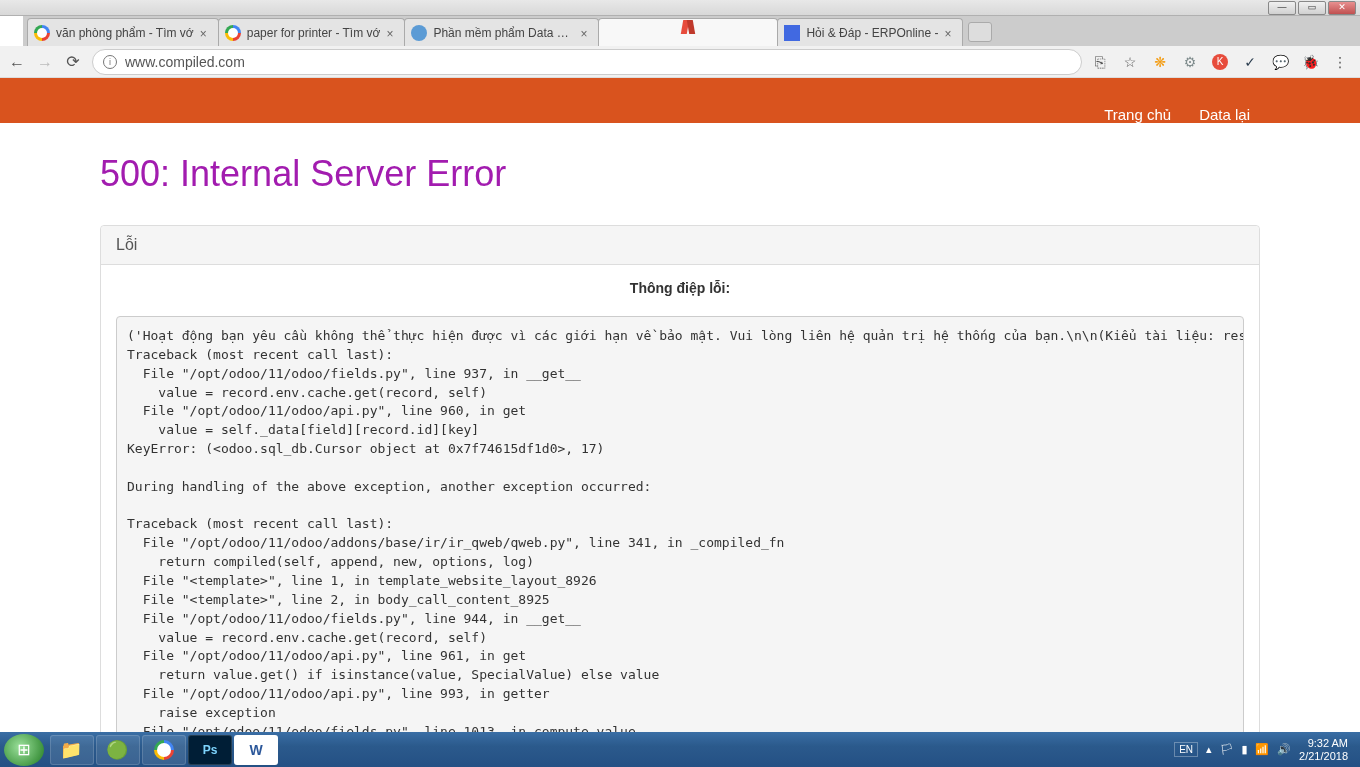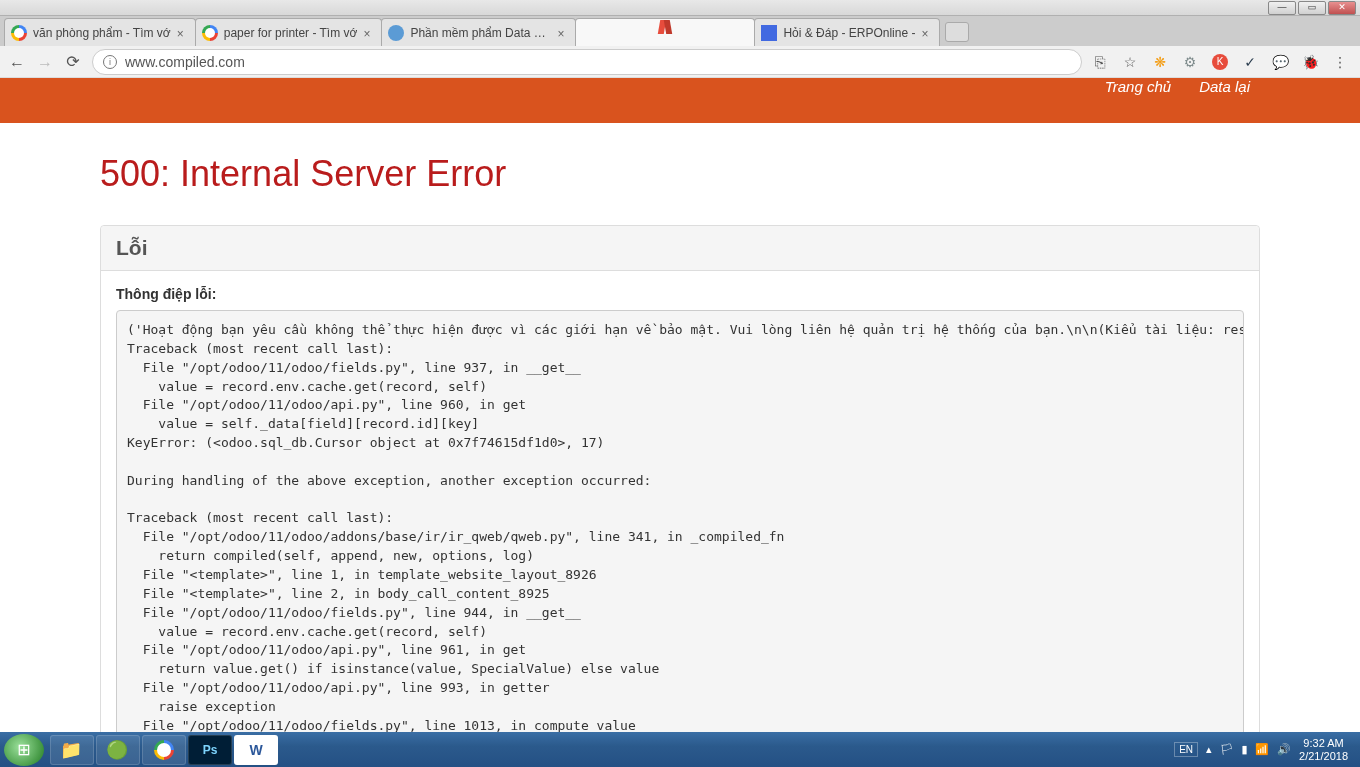--- a/index.html
+++ b/index.html
@@ -4,56 +4,56 @@
   <style>
     * { margin: 0; padding: 0; box-sizing: border-box; }
     body { font-family: "Segoe UI", Tahoma, sans-serif; width: 1360px; height: 767px; overflow: hidden; background: #fff; position: relative; }
 
     
     .win-titlebar { height: 16px; background: linear-gradient(#e8e8e8, #d8d8d8); border-bottom: 1px solid #b0b0b0; display: flex; justify-content: flex-end; align-items: center; padding-right: 4px; gap: 2px; }
     .win-btn { width: 28px; height: 14px; background: linear-gradient(#f0f0f0,#d0d0d0); border: 1px solid #888; border-radius: 2px; font-size: 9px; line-height: 10px; text-align: center; color: #333; }
     .win-close { background: linear-gradient(#e89090,#c05050); color: #fff; }
 
     
-    .tabbar { height: 30px; background: #ccc; display: flex; align-items: flex-end; padding-left: 4px; gap: 0; }
+    .tabbar { height: 30px; background: #ccc; display: flex; align-items: flex-end; padding-left: 4px; gap: 0; margin-left: 23px; }
     .tab { display: flex; align-items: center; height: 28px; background: #e4e4e4; border: 1px solid #aaa; border-bottom: none; border-top-left-radius: 4px; border-top-right-radius: 4px; padding: 0 6px; min-width: 180px; max-width: 195px; font-size: 12px; color: #444; gap: 6px; margin-right: -1px; overflow: hidden; }
     .tab.active { background: #f8f8f8; flex-direction: column; }
     .tab .favicon { width: 16px; height: 16px; flex-shrink: 0; display: flex; align-items: center; justify-content: center; font-size: 11px; }
     .tab .tab-title { white-space: nowrap; overflow: hidden; text-overflow: ellipsis; flex: 1; }
     .tab .tab-close { width: 12px; height: 12px; font-size: 12px; color: #666; flex-shrink: 0; }
     .newtab { width: 24px; height: 20px; background: #ddd; border: 1px solid #aaa; border-radius: 3px; margin-left: 6px; margin-bottom: 4px; }
 
     
     .addrbar { height: 32px; background: #f1f1f1; border-bottom: 1px solid #ddd; display: flex; align-items: center; padding: 0 8px; gap: 10px; }
     .nav-btn { width: 18px; height: 18px; display: flex; align-items: center; justify-content: center; color: #555; font-size: 16px; }
     .nav-btn.disabled { color: #bbb; }
     .addr-field { flex: 1; height: 26px; display: flex; align-items: center; background: #fff; border: 1px solid #ccc; border-radius: 14px; padding: 0 10px; font-size: 14px; color: #555; gap: 8px; }
     .addr-field .info { width:14px;height:14px;border:1px solid #777;border-radius:50%;font-size:9px;line-height:12px;text-align:center;color:#777;}
     .addr-icons { display: flex; gap: 14px; align-items: center; padding-right: 4px; }
     .ext-icon { width: 16px; height: 16px; font-size: 14px; text-align: center; }
 
     
-    .page-header { height: 45px; background: #d9531e; display: flex; justify-content: flex-end; align-items: flex-start; padding-right: 110px; gap: 28px; font-style: italic; }
+    .page-header { height: 45px; background: #d9531e; display: flex; justify-content: flex-end; align-items: flex-end; padding-right: 110px; gap: 28px; }
     .page-header a { color: #fff; font-size: 15px; text-decoration: none; }
 
     .content { padding: 30px 100px 0 100px; height: 640px; overflow: hidden; color: #333; }
-    h1 { font-size: 36px; font-weight: 400; color: #b91c1c; margin-bottom: 30px; }
+    h1 { font-size: 36px; font-weight: 400; color: #a21caf; margin-bottom: 30px; }
 
     .panel { border: 1px solid #ddd; border-radius: 4px; }
-    .panel-heading { padding: 10px 15px; background: #f5f5f5; border-bottom: 1px solid #ddd; font-size: 21px; color: #555; border-top-left-radius: 4px; border-top-right-radius: 4px; font-weight: bold; }
+    .panel-heading { padding: 10px 15px; background: #f5f5f5; border-bottom: 1px solid #ddd; font-size: 16px; color: #555; border-top-left-radius: 4px; border-top-right-radius: 4px; }
     .panel-body { padding: 15px; }
-    .panel-body strong { font-size: 14px; font-weight: 700; display:block; margin-bottom: 8px; }
+    .panel-body strong { font-size: 14px; font-weight: 700; display:block; margin-bottom: 20px; text-align: center; }
     pre { background: #f5f5f5; border: 1px solid #ccc; border-radius: 4px; padding: 10px; font-family: Menlo, Consolas, monospace; font-size: 13px; line-height: 1.45; color: #333; white-space: pre; overflow: hidden; }
 
     
     .taskbar { position: absolute; bottom: 0; left: 0; right: 0; height: 35px; background: linear-gradient(#3a6ea5, #2b5a8c 40%, #245084); display: flex; align-items: center; padding: 0 4px; }
     .start { width: 40px; height: 32px; border-radius: 50%; background: radial-gradient(circle at 40% 40%, #9be09b, #1f7a1f); display:flex;align-items:center;justify-content:center;color:#fff;font-size:16px; margin-right:6px;}
     .task-icon { width: 44px; height: 30px; margin-right: 2px; background: rgba(255,255,255,0.1); border: 1px solid rgba(255,255,255,0.15); border-radius: 3px; display:flex; align-items:center; justify-content:center; font-size:18px; }
     .sys-tray { margin-left: auto; display: flex; align-items: center; gap: 8px; color: #fff; font-size: 11px; padding-right: 8px; }
-    .clock { text-align: center; line-height: 13px; font-size: 11px; }
+    .clock { text-align: right; line-height: 13px; font-size: 11px; }
     .lang { border:1px solid rgba(255,255,255,0.3); padding:1px 4px; font-size:10px;}
 
     
     .fg { background: conic-gradient(#4285f4 0 25%, #ea4335 0 50%, #fbbc05 0 75%, #34a853 0 100%); border-radius:50%; position:relative;}
     .fg::after{content:"";position:absolute;inset:3px;background:#fff;border-radius:50%;}
     .ff-blue{background:#5b9bd5;border-radius:50%;}
     .ff-red{width:14px;height:14px;}
     .ff-red::before{content:"";display:block;width:6px;height:14px;background:#e74c3c;float:left;transform:skewX(-10deg);}
     .ff-red::after{content:"";display:block;width:6px;height:14px;background:#c0392b;float:left;transform:skewX(10deg);}
     .ff-sq{background:#4169e1;}

